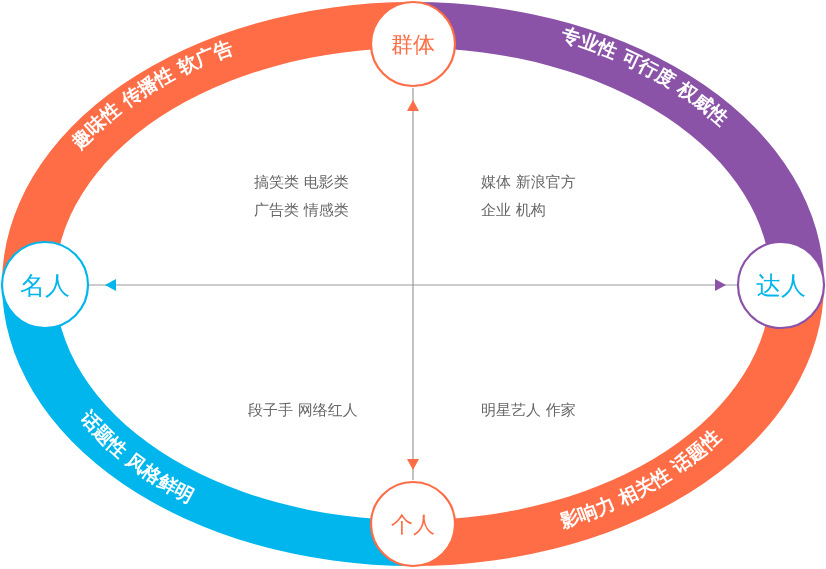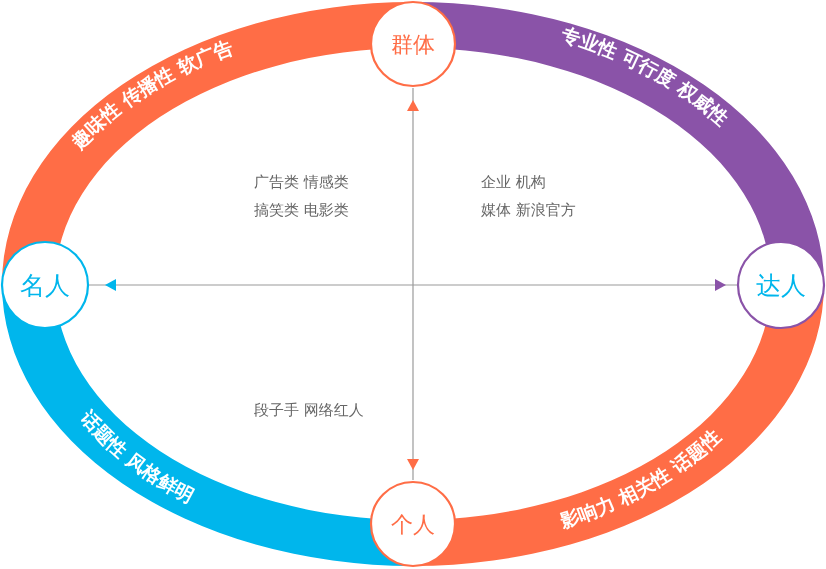--- a/index.html
+++ b/index.html
@@ -64,24 +64,25 @@
     <circle cx="781" cy="285" r="43" fill="#ffffff" stroke="#8A53A8" stroke-width="2.2"></circle>
     <text class="node-text" x="781" y="294" text-anchor="middle" fill="#00B6EC" style="font-size:25px">达人</text>
   </g>
   <g>
     <circle cx="413" cy="524" r="42" fill="#ffffff" stroke="#FF6D46" stroke-width="2.2"></circle>
     <text class="node-text" x="413" y="532" text-anchor="middle" fill="#FF6D46">个人</text>
   </g>
 </svg>
 
 <div class="quad" style="left:254px; top:168px;">
+  <div>搞笑类 电影类</div>
   <div>广告类 情感类</div>
-  <div>搞笑类 电影类</div>
 </div>
 <div class="quad" style="left:481px; top:168px;">
+  <div>媒体 新浪官方</div>
   <div>企业 机构</div>
-  <div>媒体 新浪官方</div>
 </div>
-<div class="quad" style="left:254px; top:396px;">
+<div class="quad" style="left:248px; top:396px;">
   <div>段子手 网络红人</div>
 </div>
 <div class="quad" style="left:481px; top:396px;">
+  <div>明星艺人 作家</div>
 </div>
 
 </body></html>

